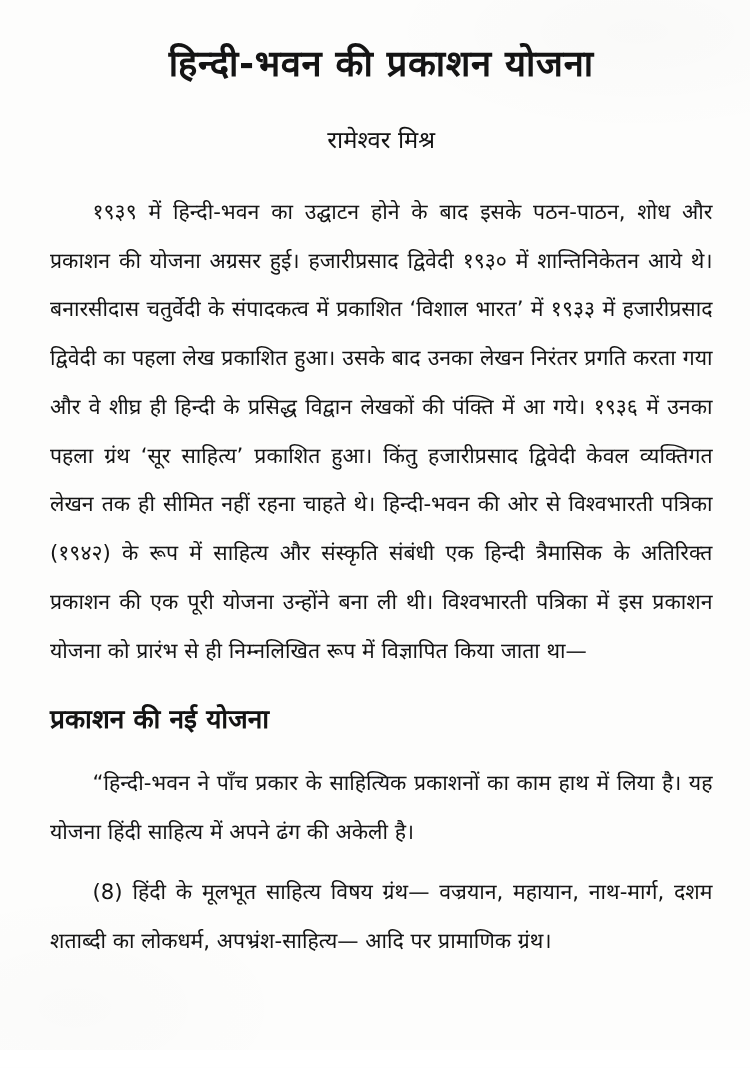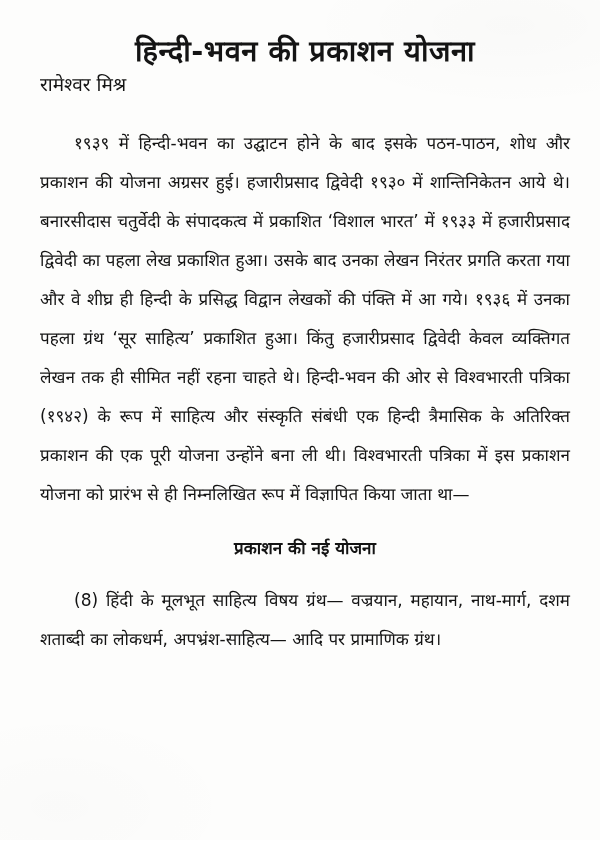--- a/index.html
+++ b/index.html
@@ -31,38 +31,38 @@
   }
   .doc-title {
     margin: 8px 0 0 0;
     text-align: center;
     font-size: 29px;
     font-weight: 700;
     line-height: 1.35;
     letter-spacing: 0.5px;
   }
   .doc-author {
-    text-align: left;
+    margin-top: 27px;
+    text-align: center;
     font-size: 19px;
     font-weight: 400;
   }
   .body-text {
     margin-top: 27px;
     font-size: 17px;
     line-height: 39px;
     text-align: justify;
   }
   .body-text p {
     margin: 0 0 9px 0;
     text-indent: 34px;
   }
   .section-heading {
     margin: 15px 0 13px 0;
-    text-align: center;
-    font-size: 17px;
+    font-size: 21px;
     font-weight: 700;
     text-indent: 0;
   }
   
   p.continues {
     text-align-last: justify;
   }
 </style>
 </head>
 <body>
@@ -73,20 +73,21 @@
     <h1 class="doc-title">हिन्दी-भवन की प्रकाशन योजना</h1>
 
     <div class="doc-author">रामेश्वर मिश्र</div>
 
     <div class="body-text">
 
       <p>१९३९ में हिन्दी-भवन का उद्घाटन होने के बाद इसके पठन-पाठन, शोध और प्रकाशन की योजना अग्रसर हुई। हजारीप्रसाद द्विवेदी १९३० में शान्तिनिकेतन आये थे। बनारसीदास चतुर्वेदी के संपादकत्व में प्रकाशित ‘विशाल भारत’ में १९३३ में हजारीप्रसाद द्विवेदी का पहला लेख प्रकाशित हुआ। उसके बाद उनका लेखन निरंतर प्रगति करता गया और वे शीघ्र ही हिन्दी के प्रसिद्ध विद्वान लेखकों की पंक्ति में आ गये। १९३६ में उनका पहला ग्रंथ ‘सूर साहित्य’ प्रकाशित हुआ। किंतु हजारीप्रसाद द्विवेदी केवल व्यक्तिगत लेखन तक ही सीमित नहीं रहना चाहते थे। हिन्दी-भवन की ओर से विश्वभारती पत्रिका (१९४२) के रूप में साहित्य और संस्कृति संबंधी एक हिन्दी त्रैमासिक के अतिरिक्त प्रकाशन की एक पूरी योजना उन्होंने बना ली थी। विश्वभारती पत्रिका में इस प्रकाशन योजना को प्रारंभ से ही निम्नलिखित रूप में विज्ञापित किया जाता था—</p>
 
       <h2 class="section-heading">प्रकाशन की नई योजना</h2>
 
+      <p>“हिन्दी-भवन ने पाँच प्रकार के साहित्यिक प्रकाशनों का काम हाथ में लिया है। यह योजना हिंदी साहित्य में अपने ढंग की अकेली है।</p>
 
       <p>(8) हिंदी के मूलभूत साहित्य विषय ग्रंथ— वज्रयान, महायान, नाथ-मार्ग, दशम शताब्दी का लोकधर्म, अपभ्रंश-साहित्य— आदि पर प्रामाणिक ग्रंथ।</p>
 
 
 
 
     </div>
   </div>
 </div>
 

